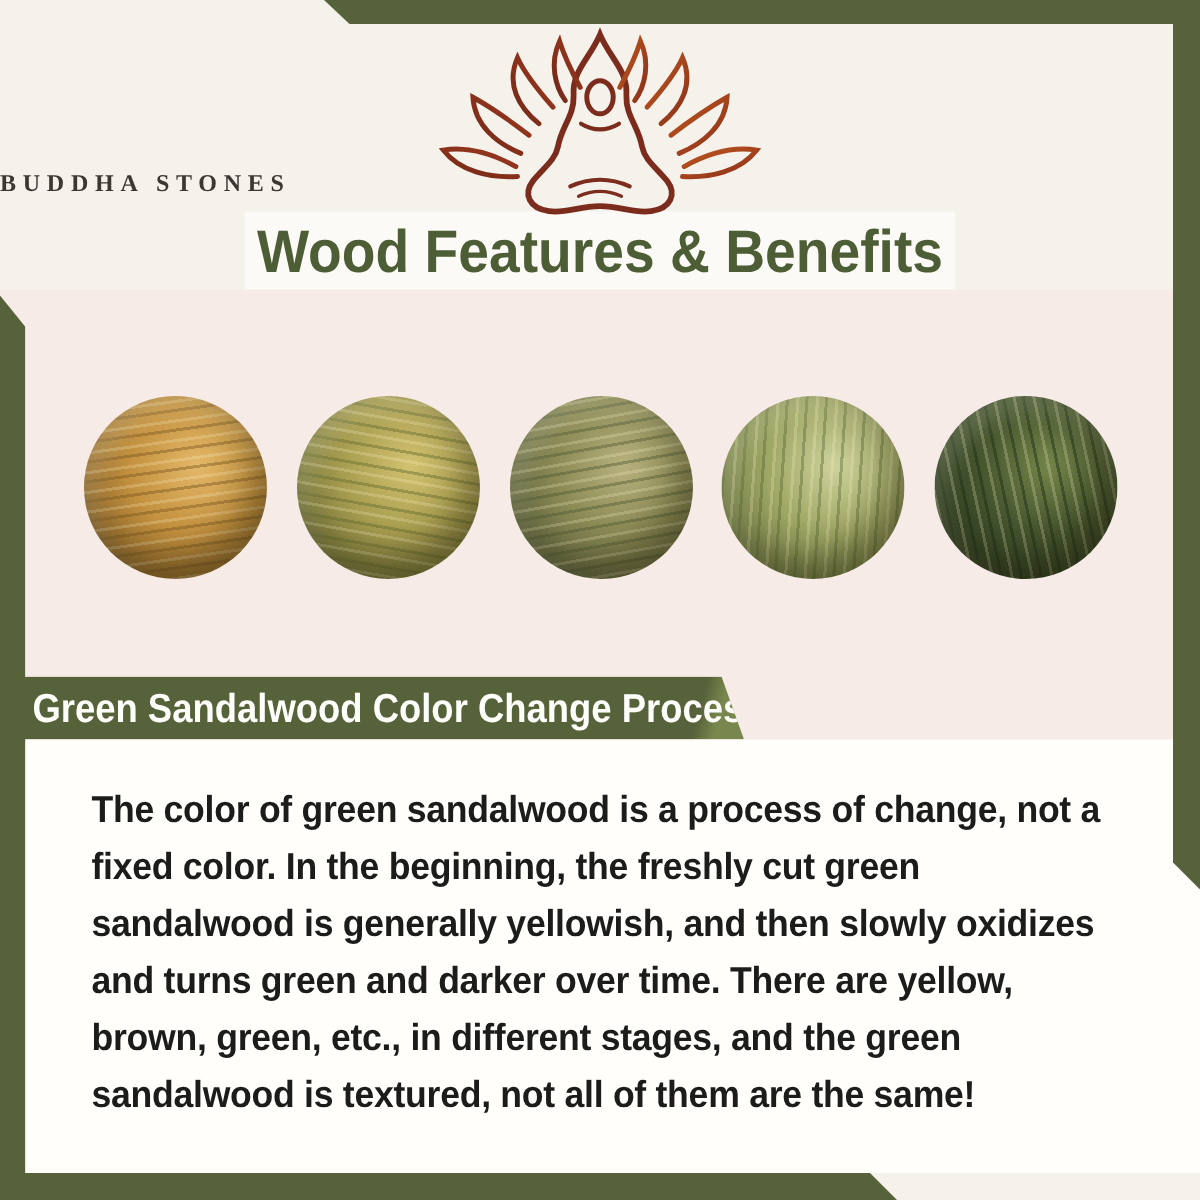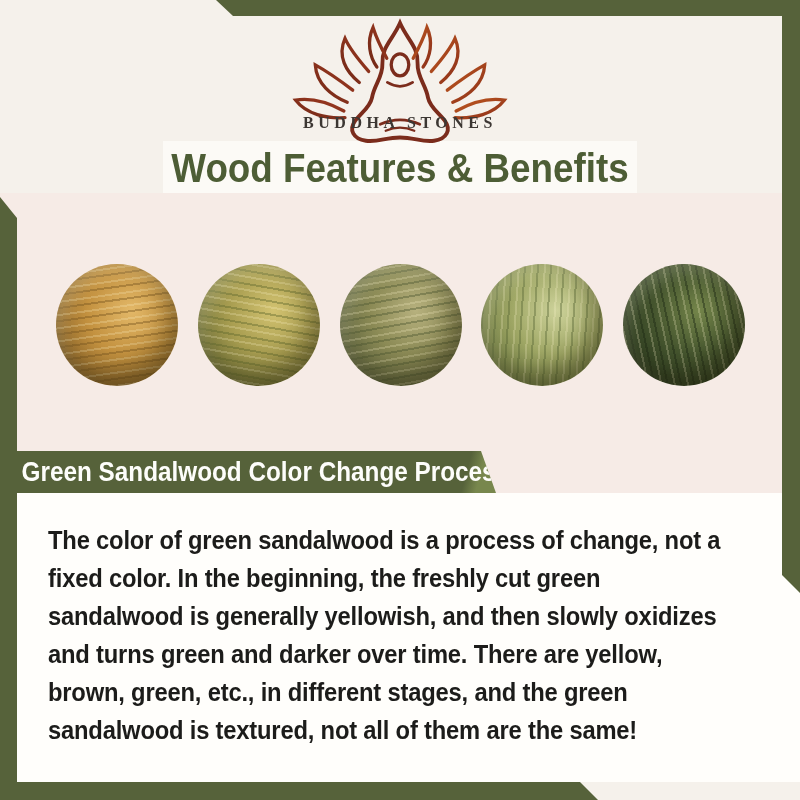--- a/index.html
+++ b/index.html
@@ -14,21 +14,21 @@
   .heading-band{position:absolute;left:163px;top:141px;width:474px;height:52px;background:var(--band-bg,#fcfaf6);}
   
   .frame{position:absolute;background:var(--frame,#56623a);}
   .frame-top{left:216px;top:0;width:584px;height:16px;clip-path:polygon(0 0,100% 0,100% 100%,17px 100%);}
   .frame-right{left:782px;top:0;width:18px;height:593px;clip-path:polygon(0 0,100% 0,100% 100%,0 575px);}
   .frame-left{left:0;top:197px;width:17px;height:603px;clip-path:polygon(0 0,100% 21px,100% 100%,0 100%);}
   .frame-bottom{left:0;top:782px;width:598px;height:18px;clip-path:polygon(0 0,580px 0,100% 100%,0 100%);}
   
   .logo{position:absolute;left:290px;top:14px;width:220px;height:138px;}
   .brand-name{
-    position:absolute;left:0;top:114px;width:800px;text-align:center;
+    position:absolute;left:0;top:114px;width:800px;text-align:left;
     font-family:"Liberation Serif",serif;font-size:16px;font-weight:600;
     letter-spacing:4.5px;color:#3c3733;
   }
   
   .heading{
     position:absolute;left:0;top:146px;width:800px;text-align:center;
     font-size:40px;font-weight:bold;color:var(--heading-text,#4d5d35);
     transform:scaleX(.92);transform-origin:400px 0;white-space:nowrap;
   }
   
@@ -47,21 +47,21 @@
     position:absolute;left:0;top:451px;width:496px;height:42px;
     clip-path:polygon(0 0,481px 0,100% 100%,0 100%);
     background:linear-gradient(105deg,var(--frame,#56623a) 0 456px,#78874d 470px);
     display:flex;align-items:center;
   }
   .ribbon-title{
     color:#fdfdfa;font-size:27px;font-weight:bold;white-space:nowrap;
     padding-left:24px;transform:scaleX(.90);transform-origin:left center;
   }
   
-  .body-text{position:absolute;left:48px;top:521px;width:730px;color:var(--body-text,#1c1c1a);}
+  .body-text{position:absolute;left:61px;top:521px;width:730px;color:var(--body-text,#1c1c1a);}
   .body-line{
     font-size:25px;font-weight:bold;line-height:38px;white-space:nowrap;
     transform:scaleX(.95);transform-origin:left center;letter-spacing:-.2px;
   }
 </style>
 </head>
 <body>
 
 <div class="canvas" style="--frame: #56623a; --heading-text: #4d5d35; --page-bg: #f5f1eb; --section-bg: #f6ebe6; --band-bg: #fcfaf6; --content-bg: #fffefb; --body-text: #1c1c1a; --logo-maroon: #7b2c1c; --logo-orange: #c05a1f;">
 

